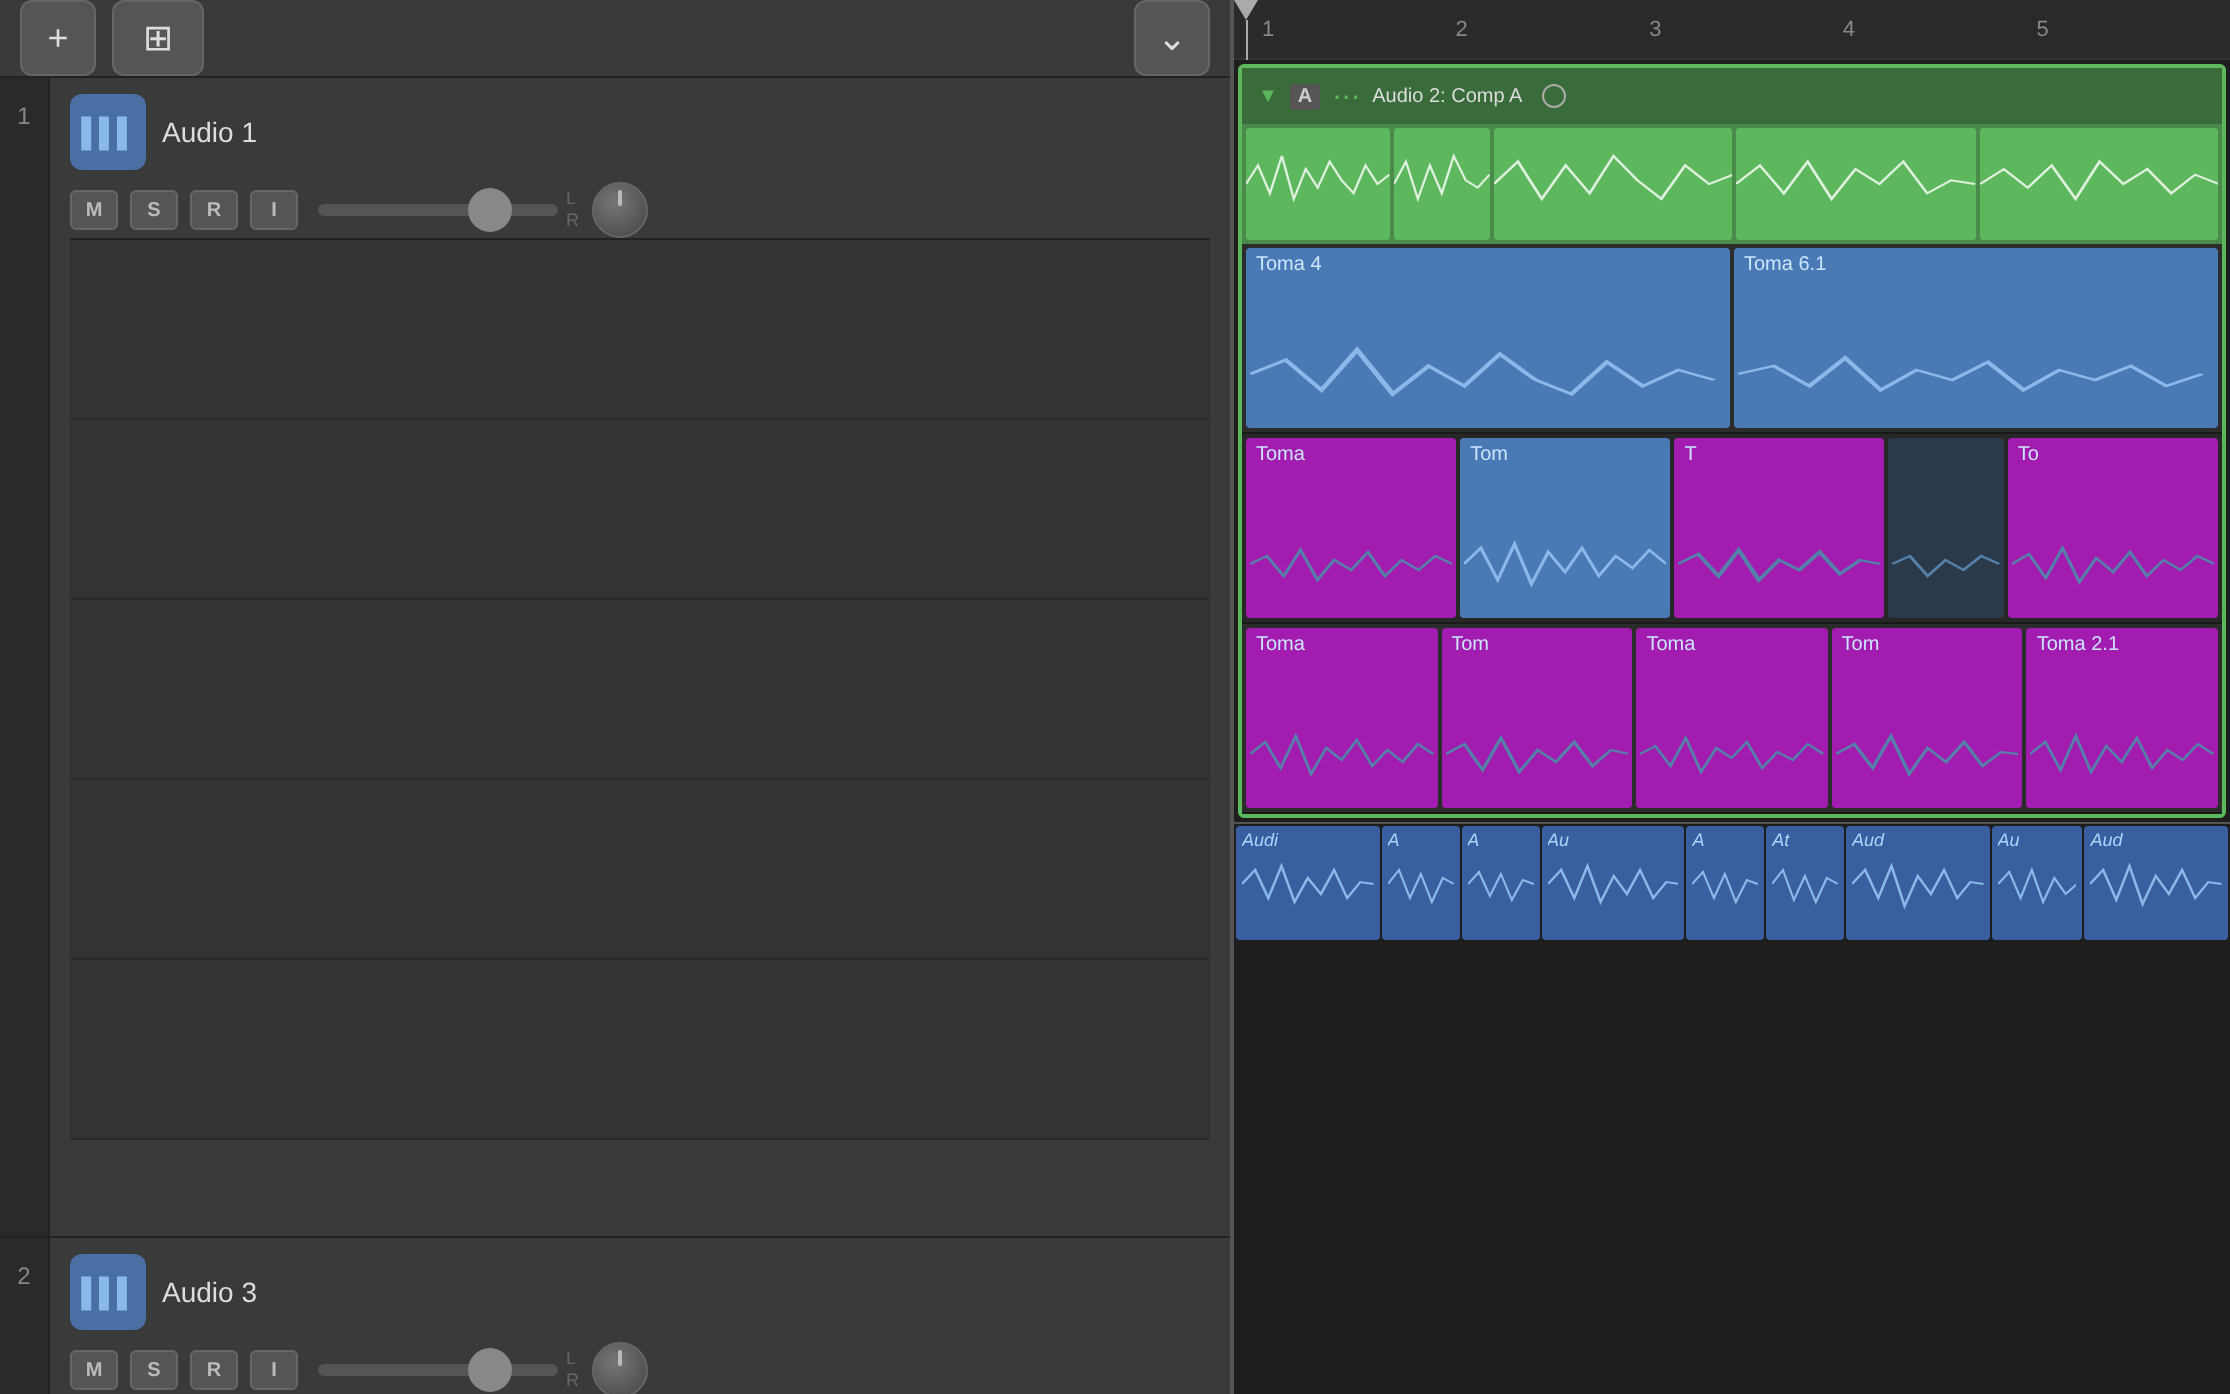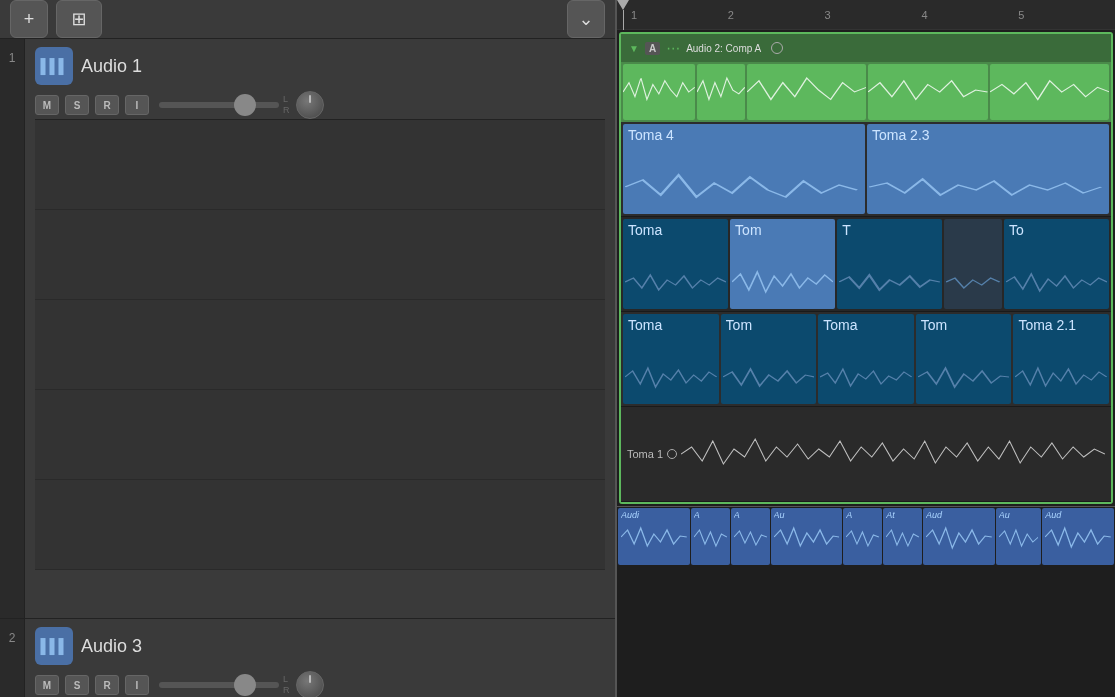--- a/index.html
+++ b/index.html
@@ -109,21 +109,21 @@
       flex-shrink: 0;
     }
 
     .waveform-icon {
       color: #8ab8e8;
       font-size: 14px;
       letter-spacing: -1px;
     }
 
     .track-name {
-      font-size: 18px;
+      font-size: 14px;
       font-weight: 500;
       color: #ddd;
       text-align: center;
     }
 
     .track-controls {
       display: flex;
       align-items: center;
       gap: 6px;
     }
@@ -375,21 +375,21 @@
       padding: 2px;
       background: #2c2c2c;
     }
 
     .takes-row.dark {
       background: #272727;
     }
 
     .take-clip {
       flex: 1;
-      background: #0c4a6e;
+      background: #a21caf;
       border-radius: 2px;
       padding: 3px 5px;
       position: relative;
       overflow: hidden;
       cursor: pointer;
       min-width: 0;
     }
 
     .take-clip.dark-clip {
       background: #2a3a4a;
@@ -397,21 +397,21 @@
 
     .take-clip.selected {
       background: #4a7ab5;
     }
 
     .take-clip.narrow {
       flex: 0.5;
     }
 
     .take-label {
-      font-size: 14px;
+      font-size: 10px;
       color: #cce4ff;
       font-weight: 500;
       white-space: nowrap;
       overflow: hidden;
       text-overflow: ellipsis;
     }
 
     .take-waveform {
       position: absolute;
       bottom: 4px;
@@ -648,21 +648,21 @@
           <div class="takes-row">
             <div class="take-clip selected">
               <div class="take-label">Toma 4</div>
               <div class="take-waveform">
                 <svg width="100%" height="100%" viewBox="0 0 80 45" preserveAspectRatio="none">
                   <polyline class="wave-path-blue" points="0,22 6,15 12,30 18,10 24,32 30,18 36,28 42,12 48,25 54,32 60,16 66,28 72,20 78,25"></polyline>
                 </svg>
               </div>
             </div>
             <div class="take-clip selected">
-              <div class="take-label">Toma 2.3</div>
+              <div class="take-label">Toma 6.1</div>
               <div class="take-waveform">
                 <svg width="100%" height="100%" viewBox="0 0 80 45" preserveAspectRatio="none">
                   <polyline class="wave-path-blue" points="0,22 6,18 12,28 18,14 24,30 30,20 36,25 42,16 48,30 54,20 60,25 66,18 72,28 78,22"></polyline>
                 </svg>
               </div>
             </div>
           </div>
 
           <div class="takes-row dark">
             <div class="take-clip">
@@ -744,29 +744,20 @@
               <div class="take-waveform">
                 <svg width="100%" height="100%" viewBox="0 0 60 45" preserveAspectRatio="none">
                   <polyline class="wave-path-dark" points="0,22 5,16 10,30 15,13 20,31 25,18 30,26 35,14 40,29 45,20 50,25 55,17 60,22"></polyline>
                 </svg>
               </div>
             </div>
           </div>
 
         </div>
 
-        <div class="toma1-row">
-          <span class="toma1-label">Toma 1</span>
-          <div class="toma1-circle"></div>
-          <div class="toma1-waveform">
-            <svg width="100%" height="100%" viewBox="0 0 400 70" preserveAspectRatio="none">
-              <polyline class="wave-path" points="0,35 10,28 20,42 30,22 40,45 50,30 60,38 70,20 80,42 90,28 100,38 110,25 120,40 130,30 140,38 150,22 160,42 170,28 180,38 190,24 200,42 210,30 220,40 230,22 240,44 250,28 260,38 270,24 280,42 290,28 300,40 310,22 320,44 330,28 340,38 350,24 360,40 370,28 380,38 390,30 400,35"></polyline>
-            </svg>
-          </div>
-        </div>
 
       </div>
 
       <div class="audio6-row">
         <div class="audio6-clip">
           <div class="audio6-label">Audi</div>
           <svg width="100%" height="35" viewBox="0 0 50 35" preserveAspectRatio="none">
             <polyline class="wave-path-blue" points="0,17 5,10 10,24 15,8 20,26 25,14 30,22 35,10 40,24 45,16 50,17"></polyline>
           </svg>
         </div>

